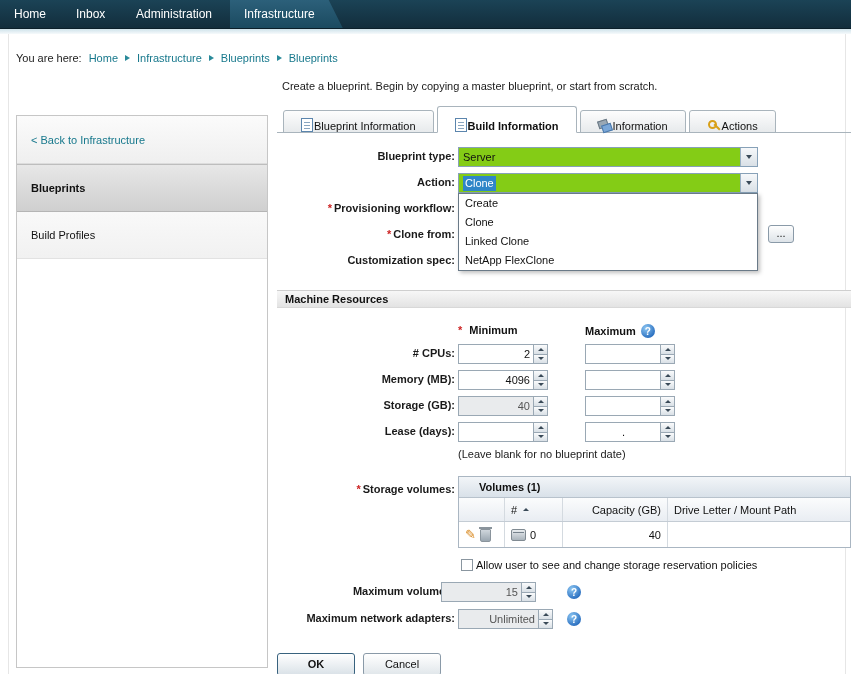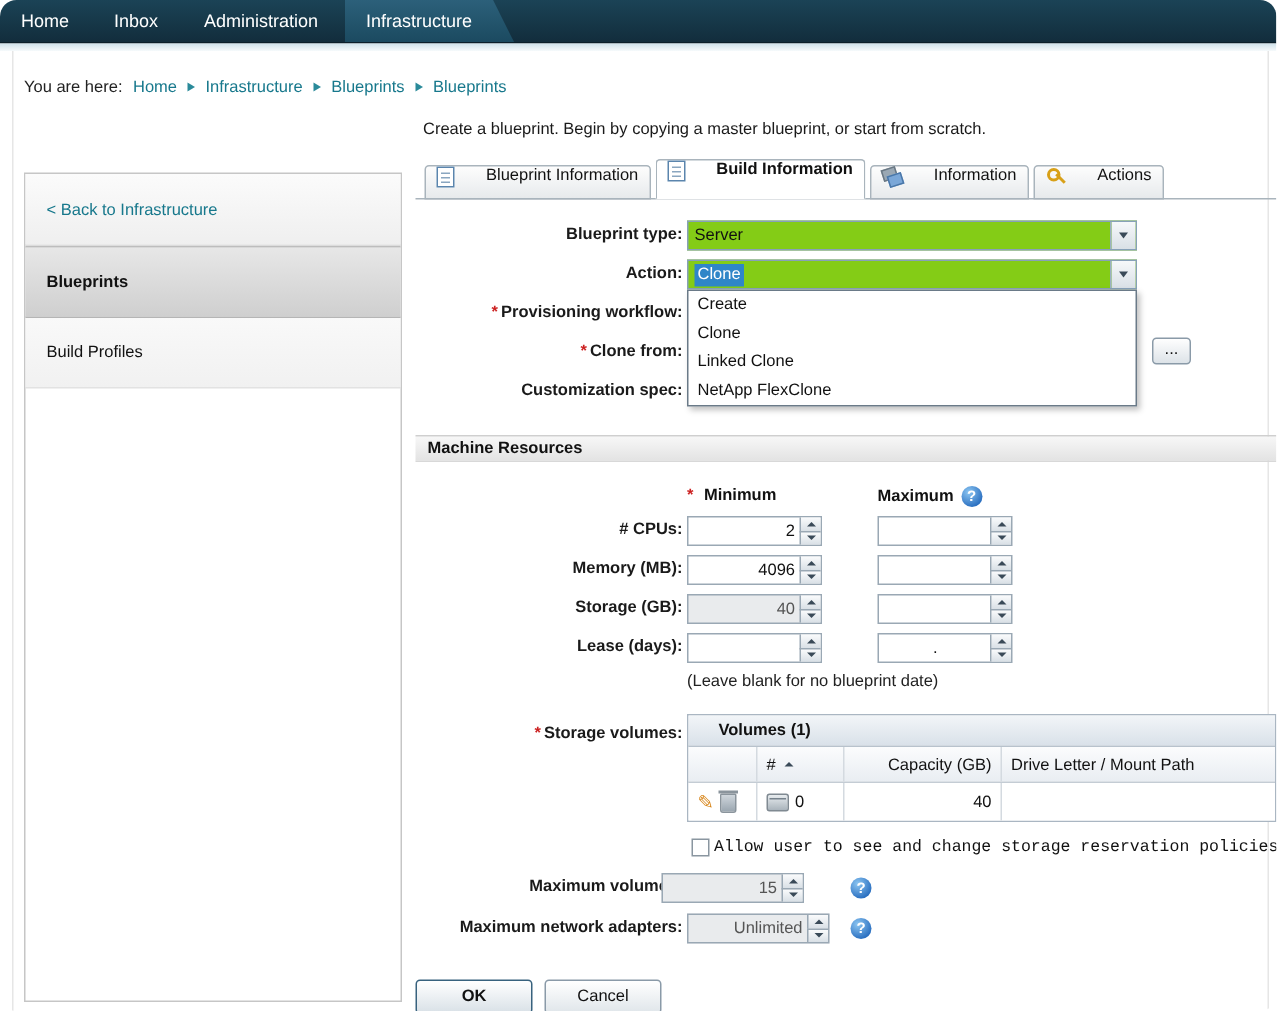--- a/index.html
+++ b/index.html
@@ -1,17 +1,17 @@
 <!DOCTYPE html>
 <html><head>
 <meta charset="utf-8">
 <style>
   html,body{margin:0;padding:0;}
   body{font-family:"Liberation Sans",sans-serif;font-size:11px;color:#111;background:#fff;}
-  .page{position:relative;width:851px;height:674px;overflow:hidden;background:#fff;border-radius:11px;}
+  .page{position:relative;width:851px;height:674px;overflow:hidden;background:#fff;}
   .frame{position:absolute;left:8px;top:34px;width:836px;height:640px;border-left:1px solid #e6e6e6;border-right:1px solid #e6e6e6;pointer-events:none;}
 
   
   .topnav{position:absolute;left:0;top:0;width:851px;height:28px;background:linear-gradient(#1b4356,#122d3c);border-bottom:1px solid #0b1f2a;}
   .nav-item{position:absolute;top:0;height:28px;line-height:28px;color:#fff;font-size:12px;cursor:pointer;white-space:nowrap;}
   .nav-tab{position:absolute;top:0;height:28px;line-height:28px;padding:0 28px 0 14px;color:#fff;font-size:12px;background:linear-gradient(#2c607a,#1b4a60);clip-path:polygon(0 0,calc(100% - 14px) 0,100% 100%,0 100%);cursor:pointer;white-space:nowrap;}
   .topstrip{position:absolute;left:0;top:29px;width:851px;height:5px;background:linear-gradient(#cfe2ea,#f6fafc);}
 
   
   .breadcrumb{position:absolute;left:16px;top:52px;display:flex;align-items:center;gap:7px;}
@@ -23,21 +23,21 @@
   
   .sidebar{position:absolute;left:16px;top:115px;width:252px;height:553px;border:1px solid #c6c6c6;background:#fff;box-sizing:border-box;}
   .side-back{height:47px;display:flex;align-items:center;padding-left:14px;color:#17788c;background:linear-gradient(#fbfbfb,#efefef);border-bottom:1px solid #dcdcdc;cursor:pointer;}
   .side-item{height:46px;display:flex;align-items:center;padding-left:14px;border-bottom:1px solid #e2e2e2;background:linear-gradient(#f9f9f9,#f1f1f1);cursor:pointer;}
   .side-item.selected{background:linear-gradient(#e7e7e7,#cfcfcf);border-top:1px solid #bdbdbd;border-bottom:1px solid #b5b5b5;font-weight:bold;}
 
   
   .main{position:absolute;left:277px;top:106px;width:574px;height:568px;}
 
   .tabstrip{position:absolute;left:0;top:2px;width:574px;height:25px;border-bottom:1px solid #a9b4bc;display:flex;align-items:flex-end;padding-left:6px;box-sizing:border-box;gap:3px;}
-  .tab{display:flex;align-items:flex-start;gap:21px;height:21px;padding:0 7px;background:linear-gradient(#fdfdfd,#e7eaec);border:1px solid #a9b4bc;border-radius:3px 3px 0 0;cursor:pointer;white-space:nowrap;margin-bottom:-1px;}
+  .tab{display:flex;align-items:flex-end;gap:1px;height:21px;padding:0 17px;background:linear-gradient(#fdfdfd,#e7eaec);border:1px solid #a9b4bc;border-radius:3px 3px 0 0;cursor:pointer;white-space:nowrap;margin-bottom:-1px;}
   .tab.active{height:25px;background:#fff;border-bottom:1px solid #fff;font-weight:bold;}
 
   
   .icon-doc{position:relative;width:10px;height:12px;background:#fff;border:1px solid #5b85ad;flex:none;}
   .icon-doc::before{content:"";position:absolute;left:2px;right:2px;top:3px;height:1px;background:#8aa6c0;box-shadow:0 3px 0 #8aa6c0,0 6px 0 #8aa6c0;}
   .icon-tags{position:relative;width:14px;height:13px;flex:none;}
   .icon-tags::before{content:"";position:absolute;left:0;top:1px;width:8px;height:6px;background:#9aa8b4;border:1px solid #6a7884;transform:rotate(-18deg);}
   .icon-tags::after{content:"";position:absolute;left:4px;top:5px;width:8px;height:6px;background:#7aa7d8;border:1px solid #4a77a8;transform:rotate(-18deg);}
   .icon-key{position:relative;width:14px;height:13px;flex:none;}
   .icon-key::before{content:"";position:absolute;left:1px;top:1px;width:5px;height:5px;border:2px solid #d8a018;border-radius:50%;}
@@ -85,21 +85,21 @@
   .volcols .vc-cap{justify-content:flex-end;}
   .volrow{display:flex;height:25px;background:#fff;}
   .volrow .vc-cap{justify-content:flex-end;}
   .pencil{color:#d8861a;font-size:13px;line-height:13px;cursor:pointer;}
   .icon-trash{position:relative;width:9px;height:11px;background:linear-gradient(#cfd6dc,#9aa6b0);border:1px solid #8a949c;border-radius:1px 1px 2px 2px;cursor:pointer;margin-top:2px;}
   .icon-trash::before{content:"";position:absolute;left:-2px;right:-2px;top:-3px;height:2px;background:#8a949c;}
   .icon-disk{width:13px;height:10px;background:linear-gradient(#e8ecef,#aab4bc);border:1px solid #808a92;border-radius:2px;position:relative;flex:none;}
   .icon-disk::before{content:"";position:absolute;left:1px;right:1px;top:2px;height:1px;background:#76828c;}
   .sort-asc{margin-left:2px;}
 
-  .checkrow{position:absolute;left:184px;top:453px;display:flex;align-items:center;gap:3px;white-space:nowrap;font-family:Liberation Mono, monospace;}
+  .checkrow{position:absolute;left:184px;top:453px;display:flex;align-items:center;gap:3px;white-space:nowrap;}
   .checkbox{width:12px;height:12px;border:1px solid #8a96a0;background:#fff;box-sizing:border-box;cursor:pointer;flex:none;}
 
   .help{position:absolute;width:14px;height:14px;border-radius:50%;background:radial-gradient(circle at 35% 30%,#8cc6f2,#2a6fc0 75%);color:#fff;font-weight:bold;font-size:10px;display:flex;align-items:center;justify-content:center;cursor:pointer;}
   .help.inline{position:static;}
 
   .btn{position:absolute;height:23px;width:78px;border-radius:3px;text-align:center;line-height:21px;cursor:pointer;box-sizing:border-box;}
   .btn-ok{left:0;top:547px;border:1px solid #38627e;background:linear-gradient(#ffffff,#d9e1e7);font-weight:bold;}
   .btn-cancel{left:86px;top:547px;border:1px solid #8a9aa8;background:linear-gradient(#ffffff,#e0e6ea);}
 </style>
 </head>

